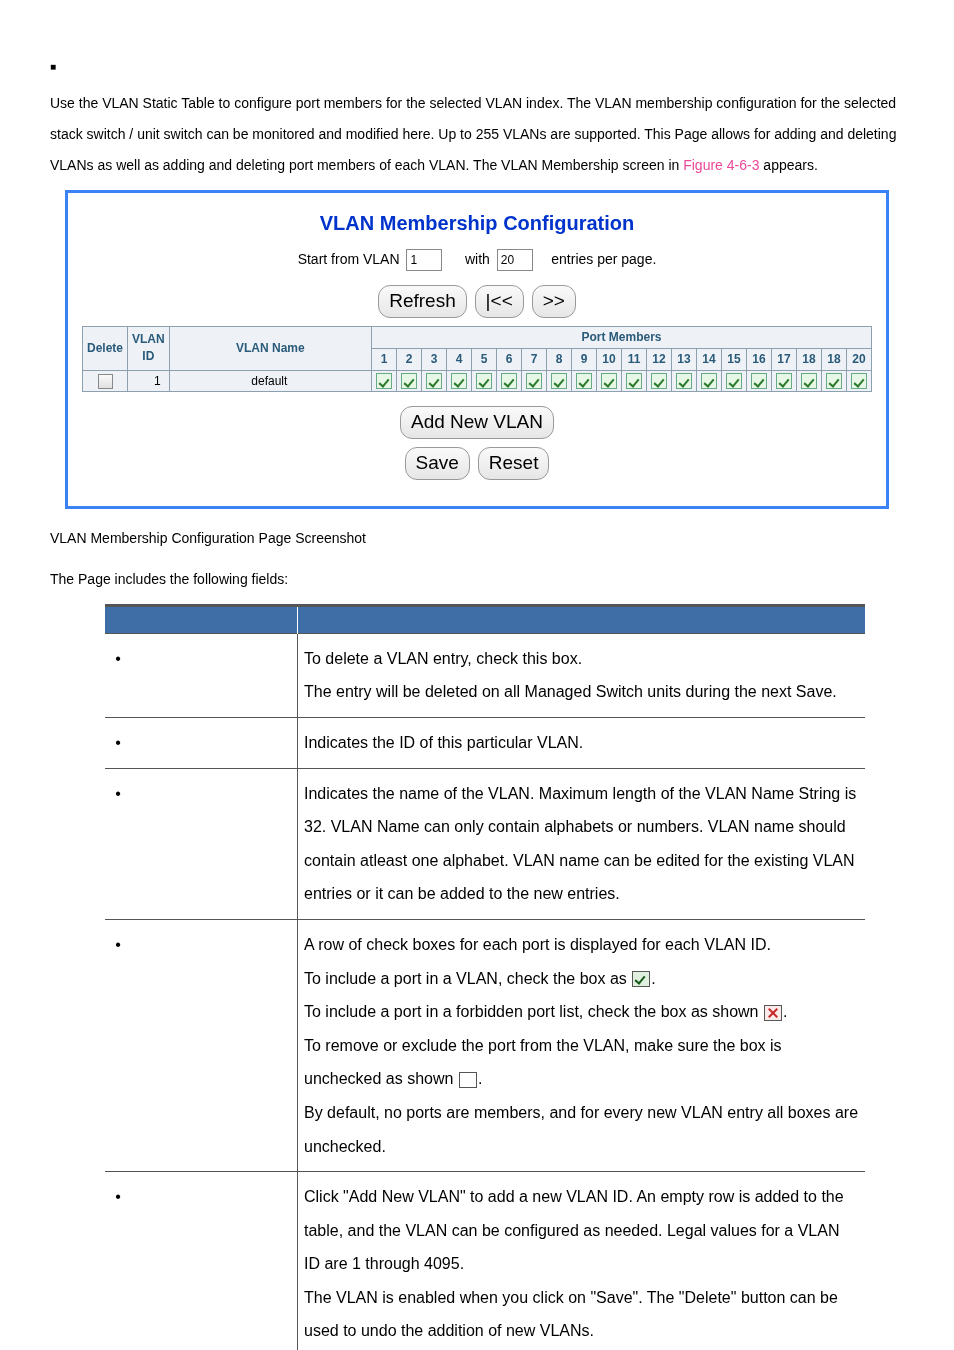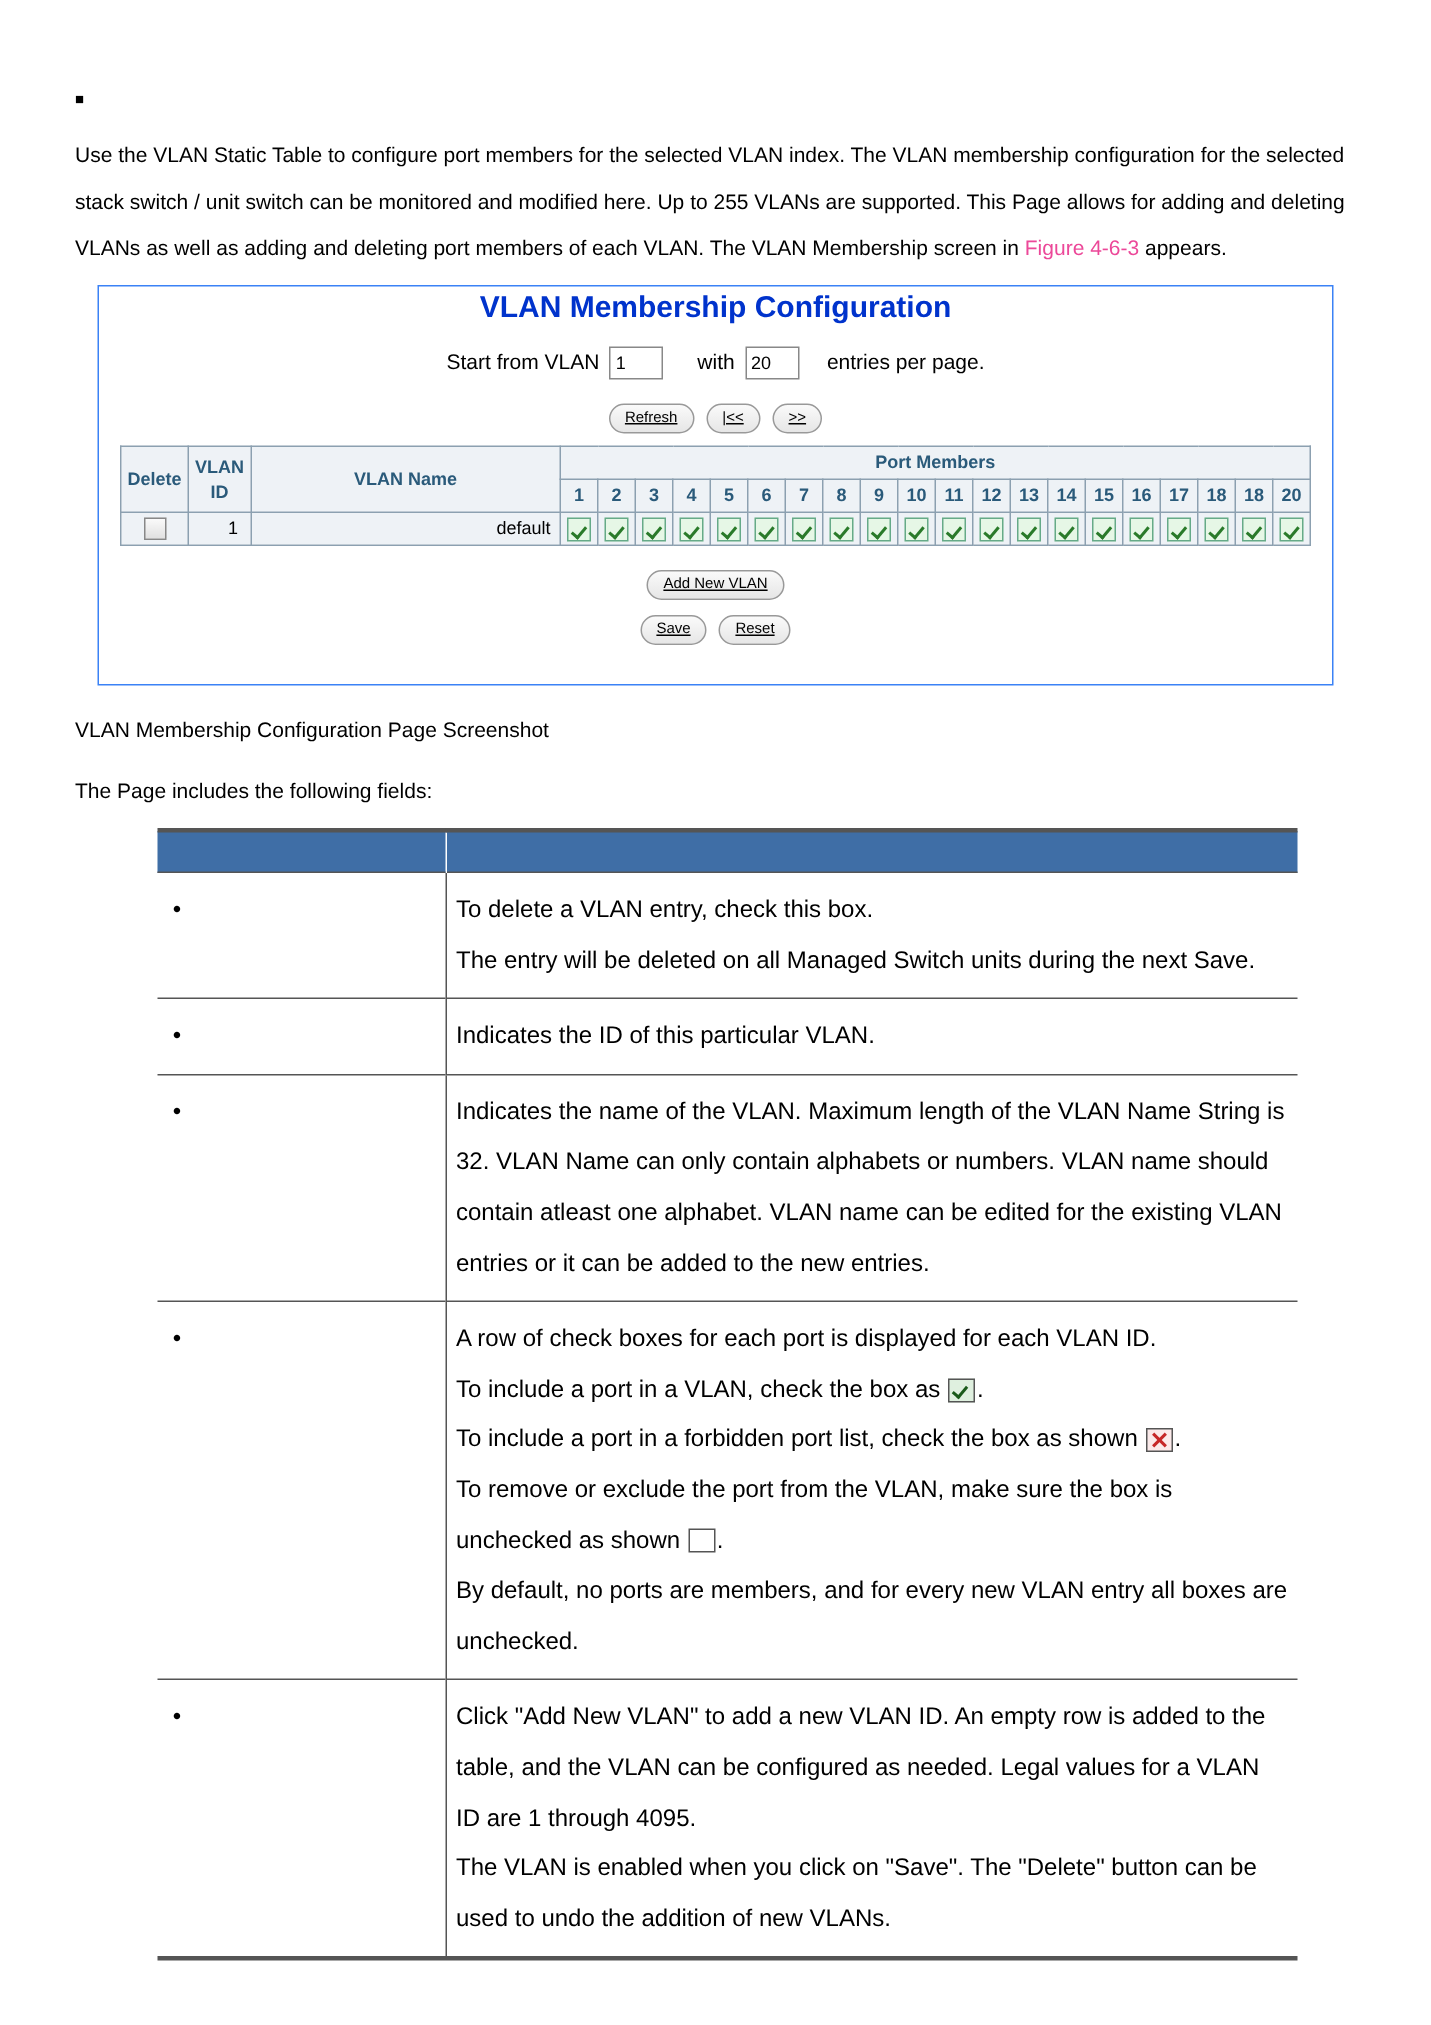--- a/index.html
+++ b/index.html
@@ -10,23 +10,23 @@
     padding: 60px 50px 40px 50px;
     width: 854px;
     line-height: 1.4;
   }
   .bullet-lone { margin-bottom: 14px; font-size: 10px; }
   .para { line-height: 2.2; margin-bottom: 10px; }
   .link { color: #ec4899; }
 
   
   .shot {
-    border: 1px solid #3b82f6;
+    border: 3px solid #3b82f6;
     margin: 8px 15px 20px 15px;
-    padding: 0 14px 18px 14px;
+    padding: 16px 14px 18px 14px;
     background: #fff;
   }
   .shot-title {
     color: #0033cc;
     font-weight: bold;
     font-size: 20px;
     text-align: center;
     font-family: Verdana, Geneva, sans-serif;
     margin-bottom: 12px;
   }
@@ -41,46 +41,45 @@
     height: 18px;
     font-size: 12px;
     border: 1px solid #888;
     padding: 1px 3px;
     margin: 0 3px;
     text-align: left;
   }
   .btnrow { text-align: center; margin-bottom: 8px; }
   .btn {
     font-family: Arial, sans-serif;
-    font-size: 10px;
+    font-size: 19px;
     padding: 2px 10px;
     margin: 0 2px;
     border: 1px solid #999;
     background: linear-gradient(#fafafa,#e6e6e6);
     border-radius: 12px;
     cursor: pointer;
     display: inline-block;
-    text-decoration: underline;
   }
 
   
   table.membership {
     border-collapse: collapse;
     width: 100%;
     font-family: Verdana, Arial, sans-serif;
     font-size: 12px;
   }
   table.membership th, table.membership td {
     border: 1px solid #8ca0b0;
     padding: 2px 4px;
     text-align: center;
     background: #eef2f6;
   }
   table.membership th { color: #2a5a7a; font-weight: bold; }
-  table.membership td.name { text-align: right; padding-right: 6px; }
+  table.membership td.name { text-align: center; padding-right: 6px; }
   .portcell { background: #dfeef2; }
   .chk {
     display: inline-block;
     width: 14px; height: 14px;
     border: 1px solid #6a8; background: #e6f7e6;
     position: relative;
     vertical-align: middle;
   }
   .chk::after {
     content: "";

